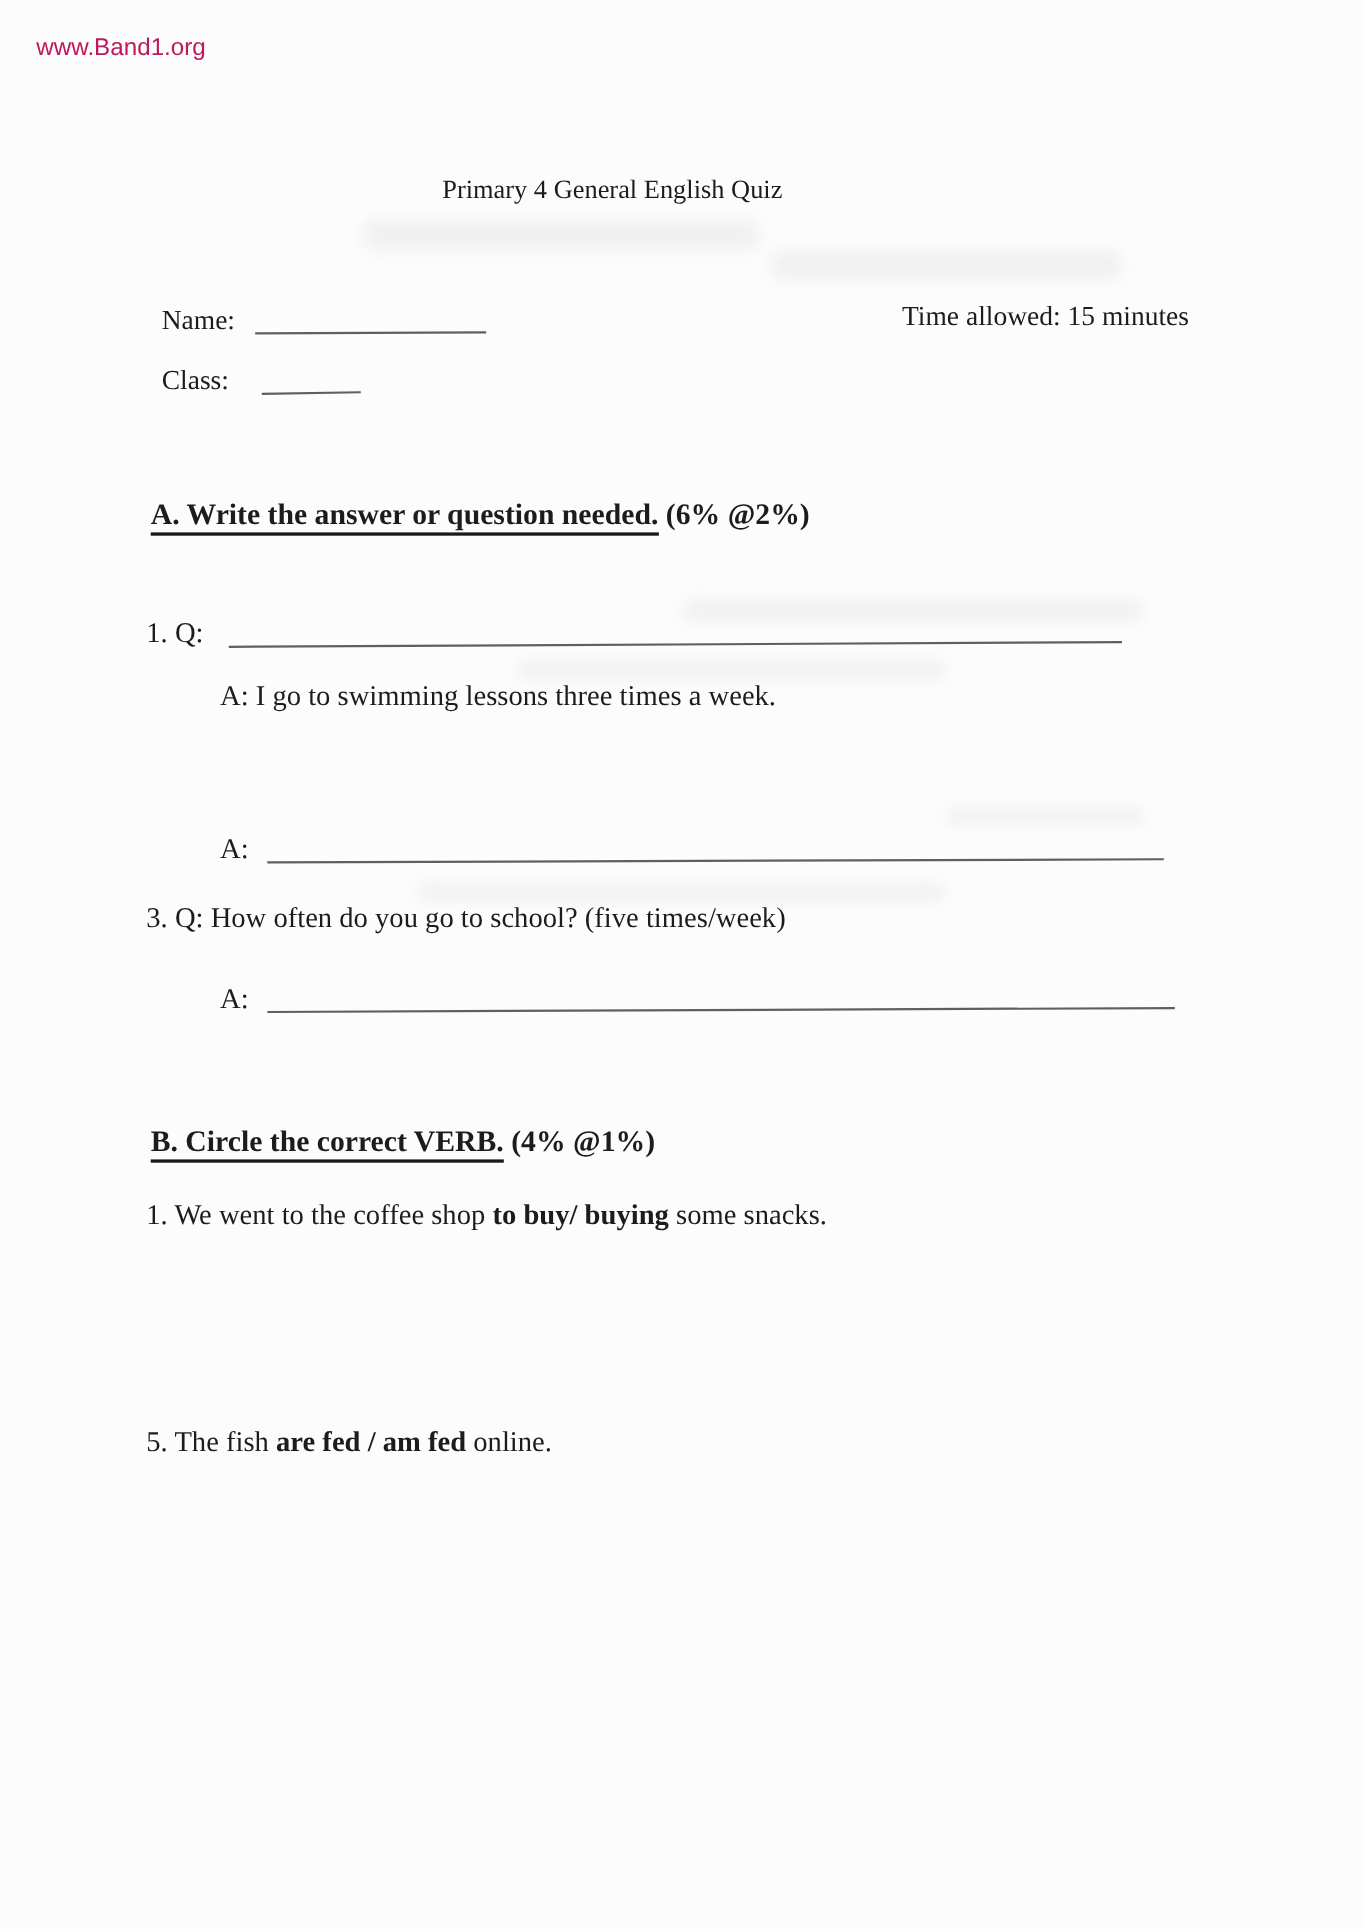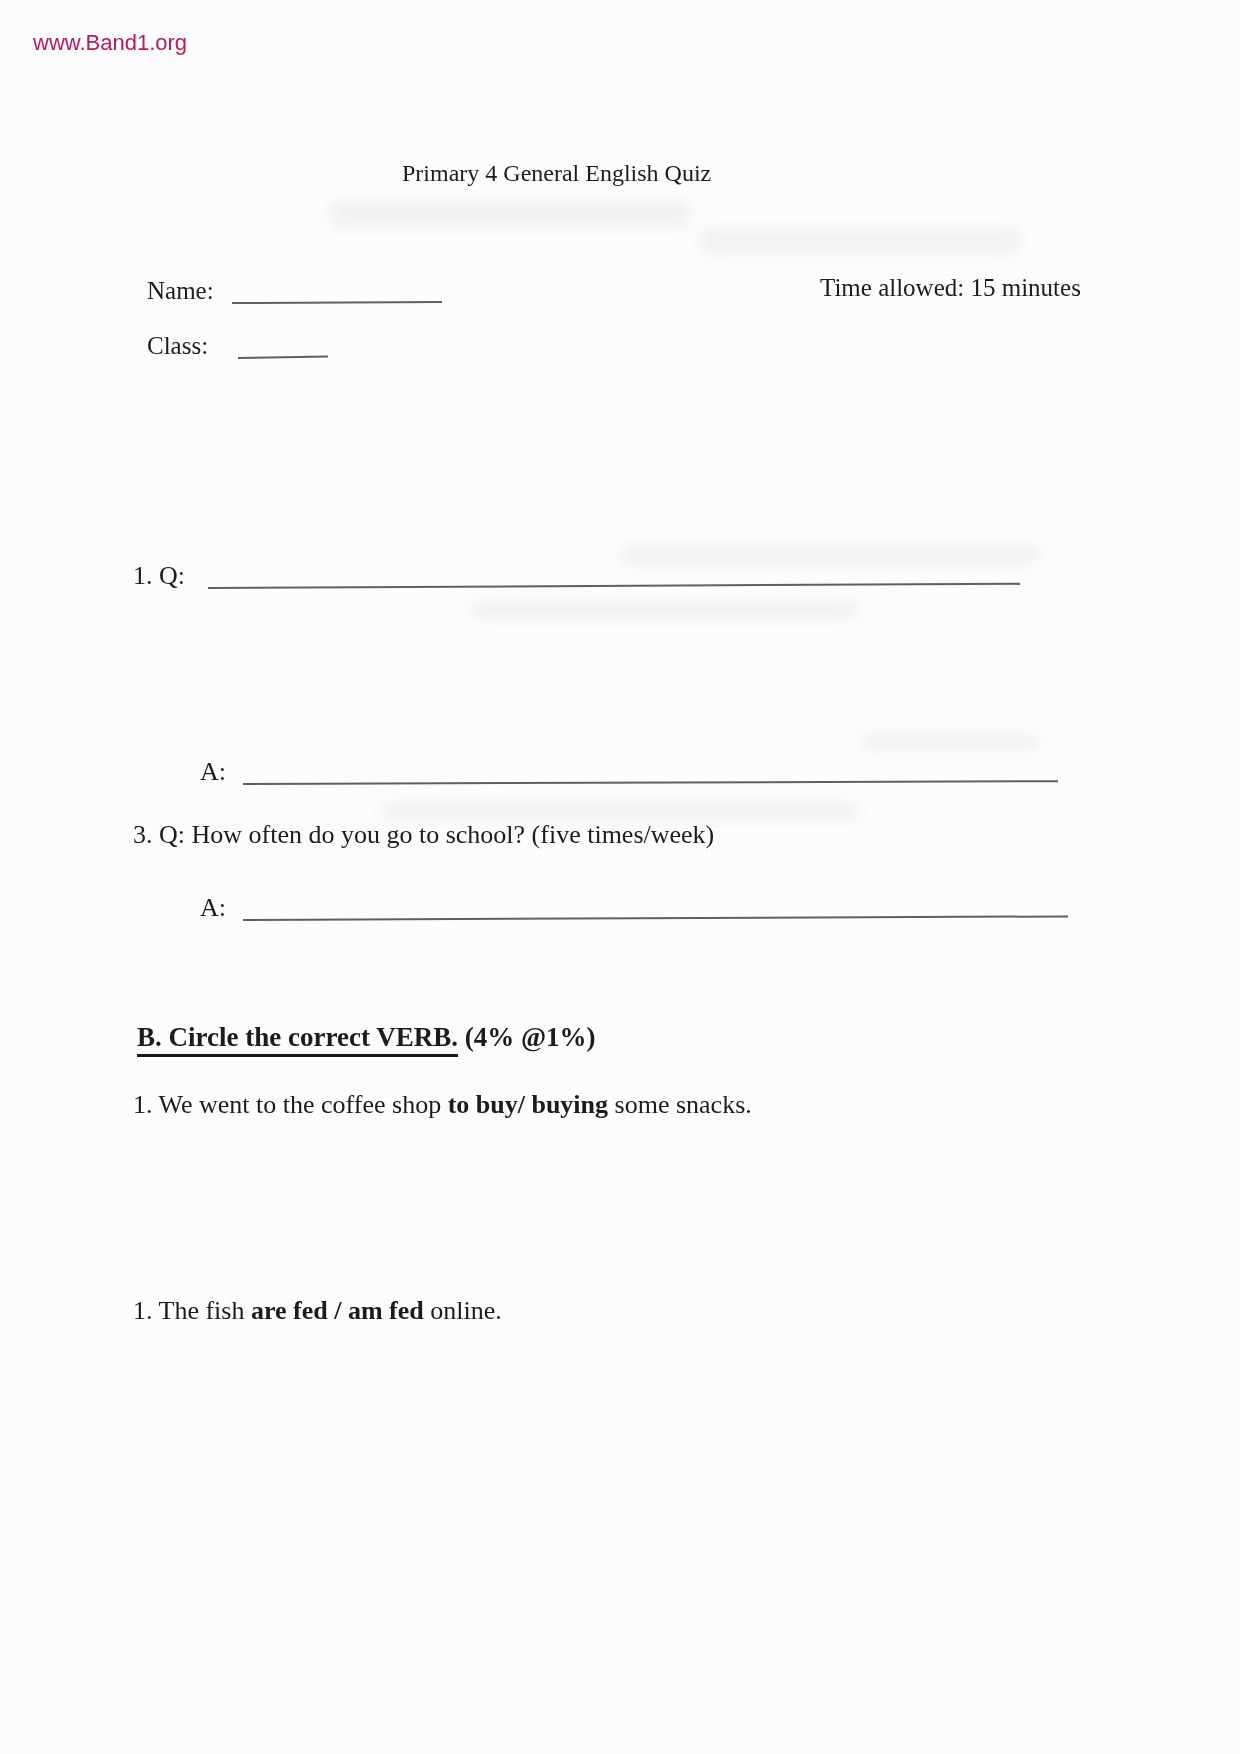--- a/index.html
+++ b/index.html
@@ -60,25 +60,30 @@
     <span>Name:</span>
     <span class="blank" style="width:210px;margin-left:12px;transform:rotate(-0.25deg);"></span>
   </div>
   <div class="abs field" style="top:274px;left:820px;">Time allowed: 15 minutes</div>
 
   <div class="abs field" style="top:327px;left:147px;">
     <span>Class:</span>
     <span class="blank" style="width:90px;margin-left:24px;transform:rotate(-0.9deg);"></span>
   </div>
 
+  <div class="abs section-heading" style="top:452px;left:137px;">
+    <span class="u">A. Write the answer or question needed.</span>
+    <span>(6% @2%)</span>
+  </div>
 
   <div class="abs qtext" style="top:556px;left:133px;">
     <span>1. Q:</span>
     <span class="blank" style="width:812px;margin-left:16px;transform:rotate(-0.3deg);"></span>
   </div>
+  <div class="abs qtext" style="top:618px;left:200px;">A: I go to swimming lessons three times a week.</div>
 
   <div class="abs qtext" style="top:752px;left:200px;">
     <span>A:</span>
     <span class="blank" style="width:815px;margin-left:10px;transform:rotate(-0.2deg);"></span>
   </div>
 
   <div class="abs qtext" style="top:820px;left:133px;">3. Q: How often do you go to school? (five times/week)</div>
   <div class="abs qtext" style="top:888px;left:200px;">
     <span>A:</span>
     <span class="blank" style="width:825px;margin-left:10px;transform:rotate(-0.25deg);"></span>
@@ -86,16 +91,16 @@
 
   <div class="abs section-heading" style="top:1022px;left:137px;">
     <span class="u">B. Circle the correct VERB.</span>
     <span>(4% @1%)</span>
   </div>
 
   <div class="abs qtext" style="top:1090px;left:133px;">
     <span>1. We went to the coffee shop </span><span class="bold">to buy/ buying</span><span> some snacks.</span>
   </div>
   <div class="abs qtext" style="top:1296px;left:133px;">
-    <span>1. The fish </span><span class="bold">are fed / am fed</span><span> online.</span>
+    <span>5. The fish </span><span class="bold">are fed / am fed</span><span> online.</span>
   </div>
 
 </div>
 
 </body></html>

